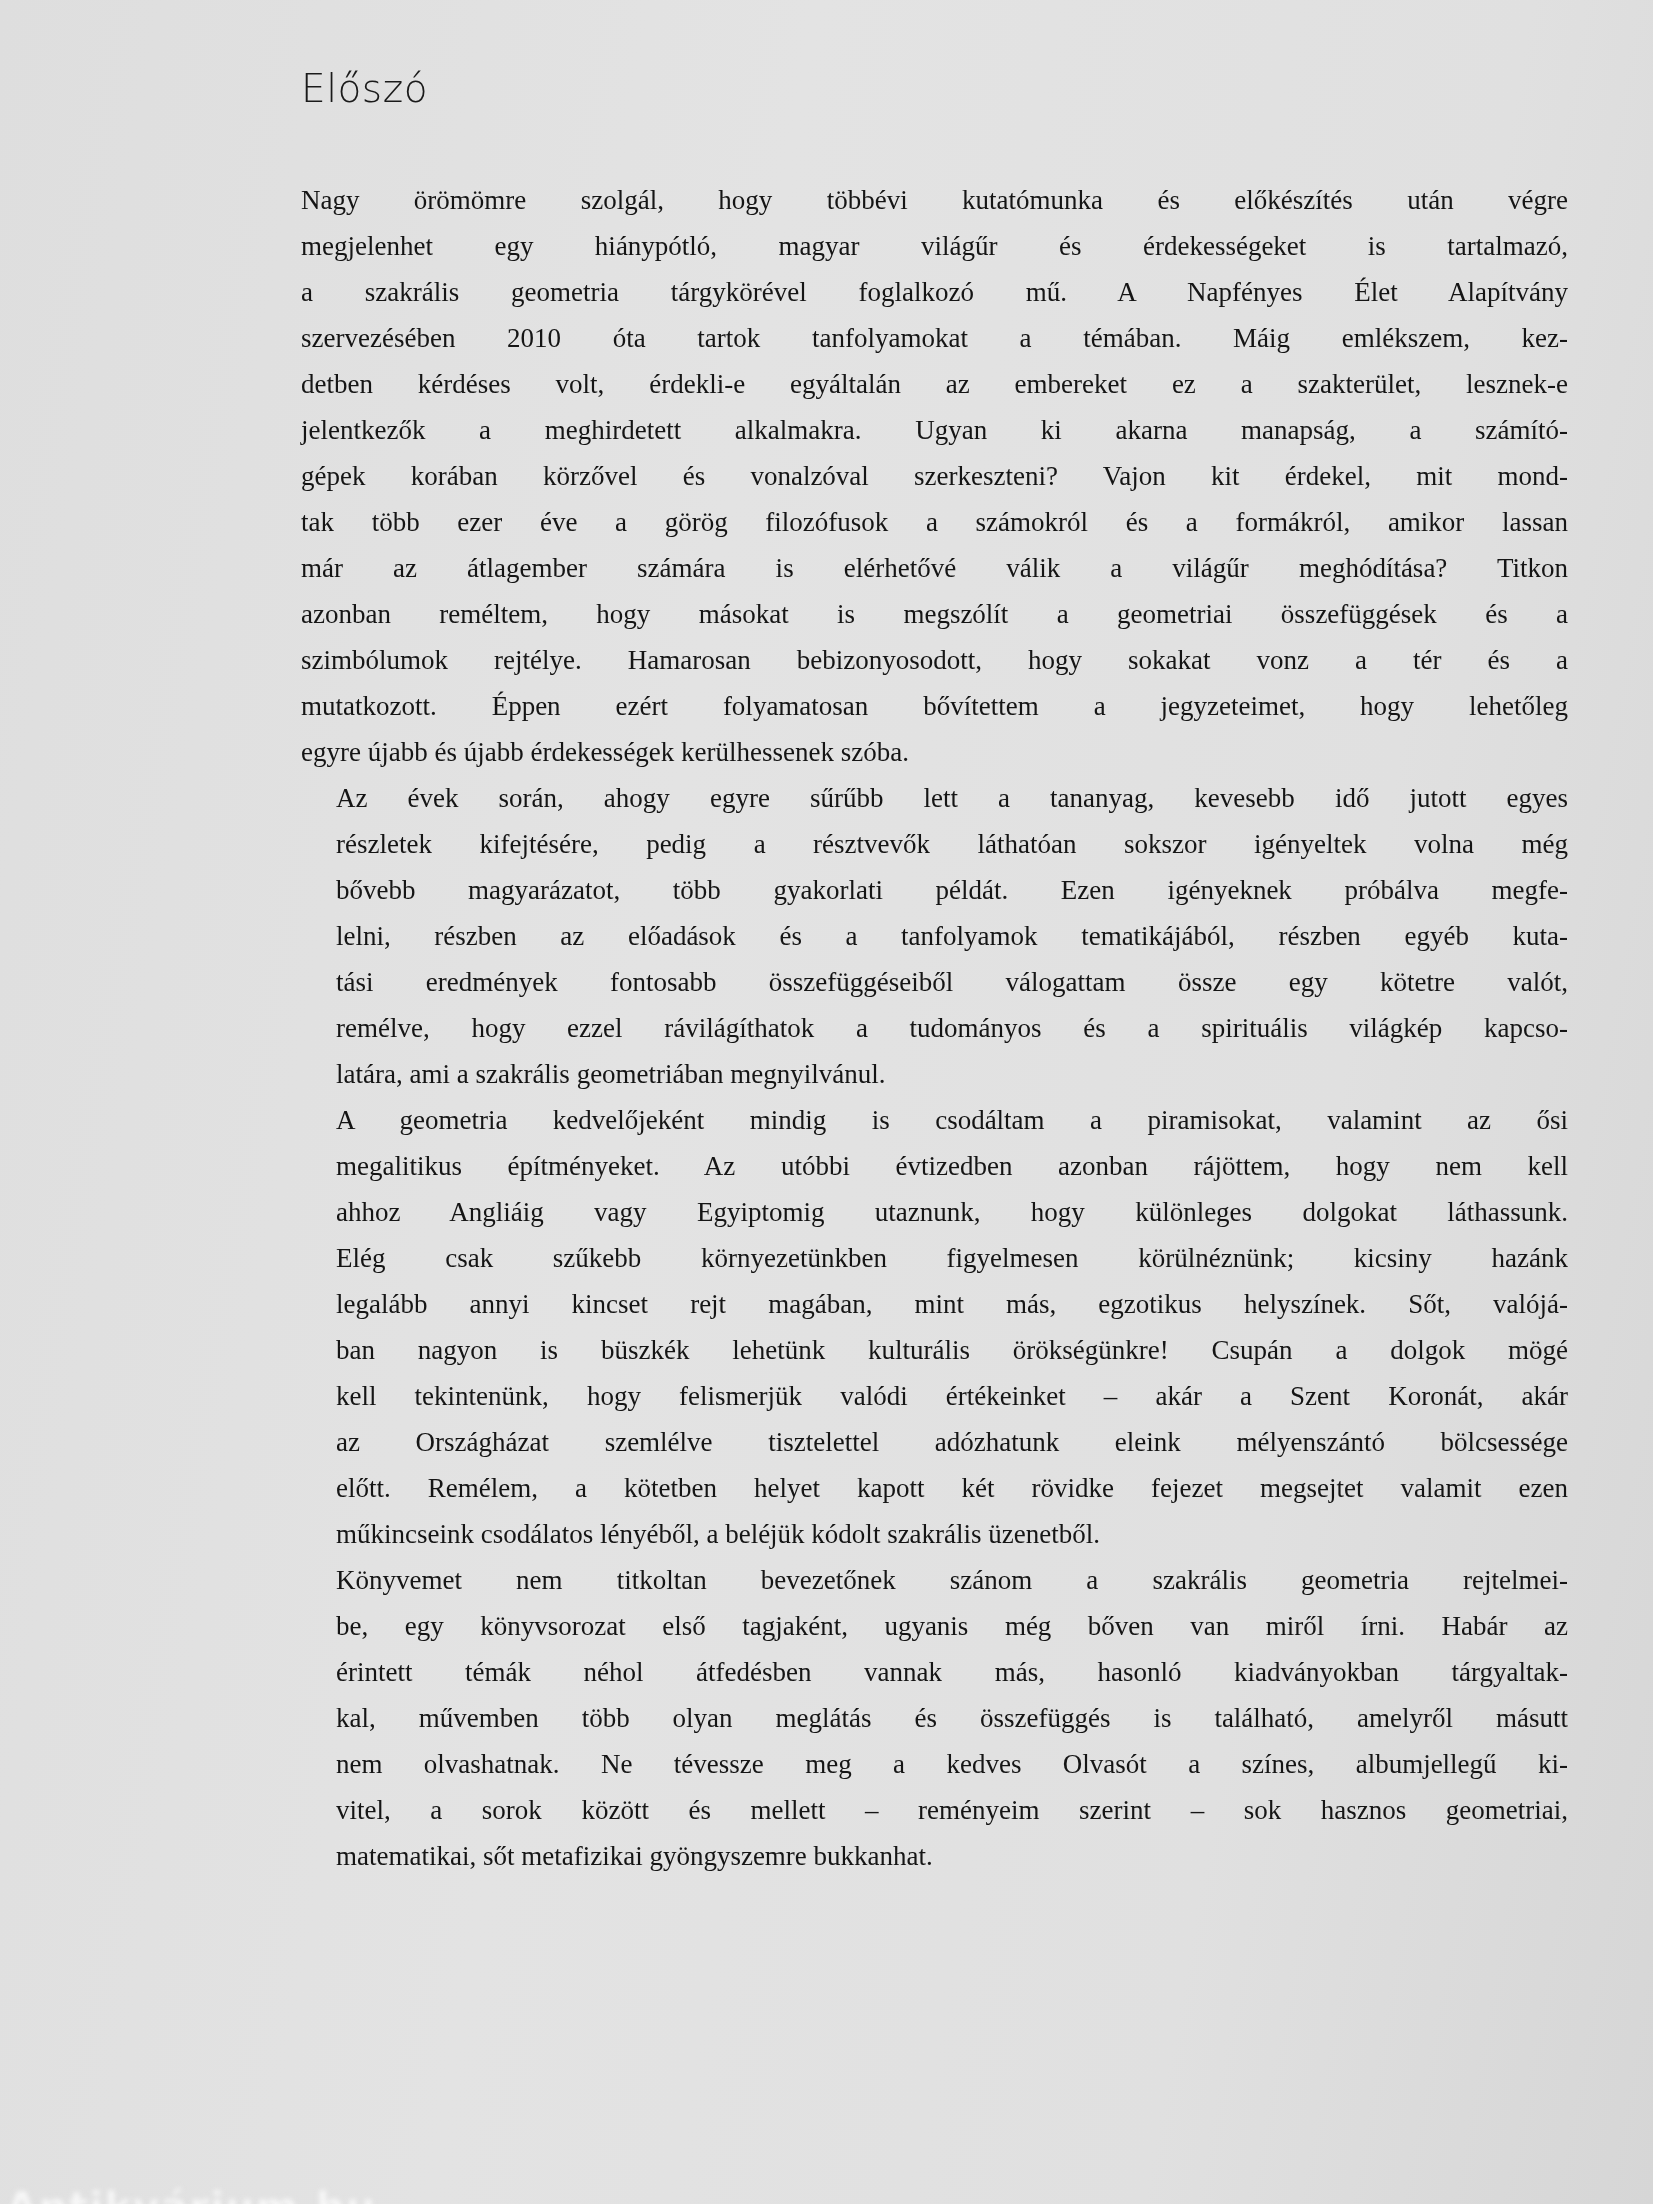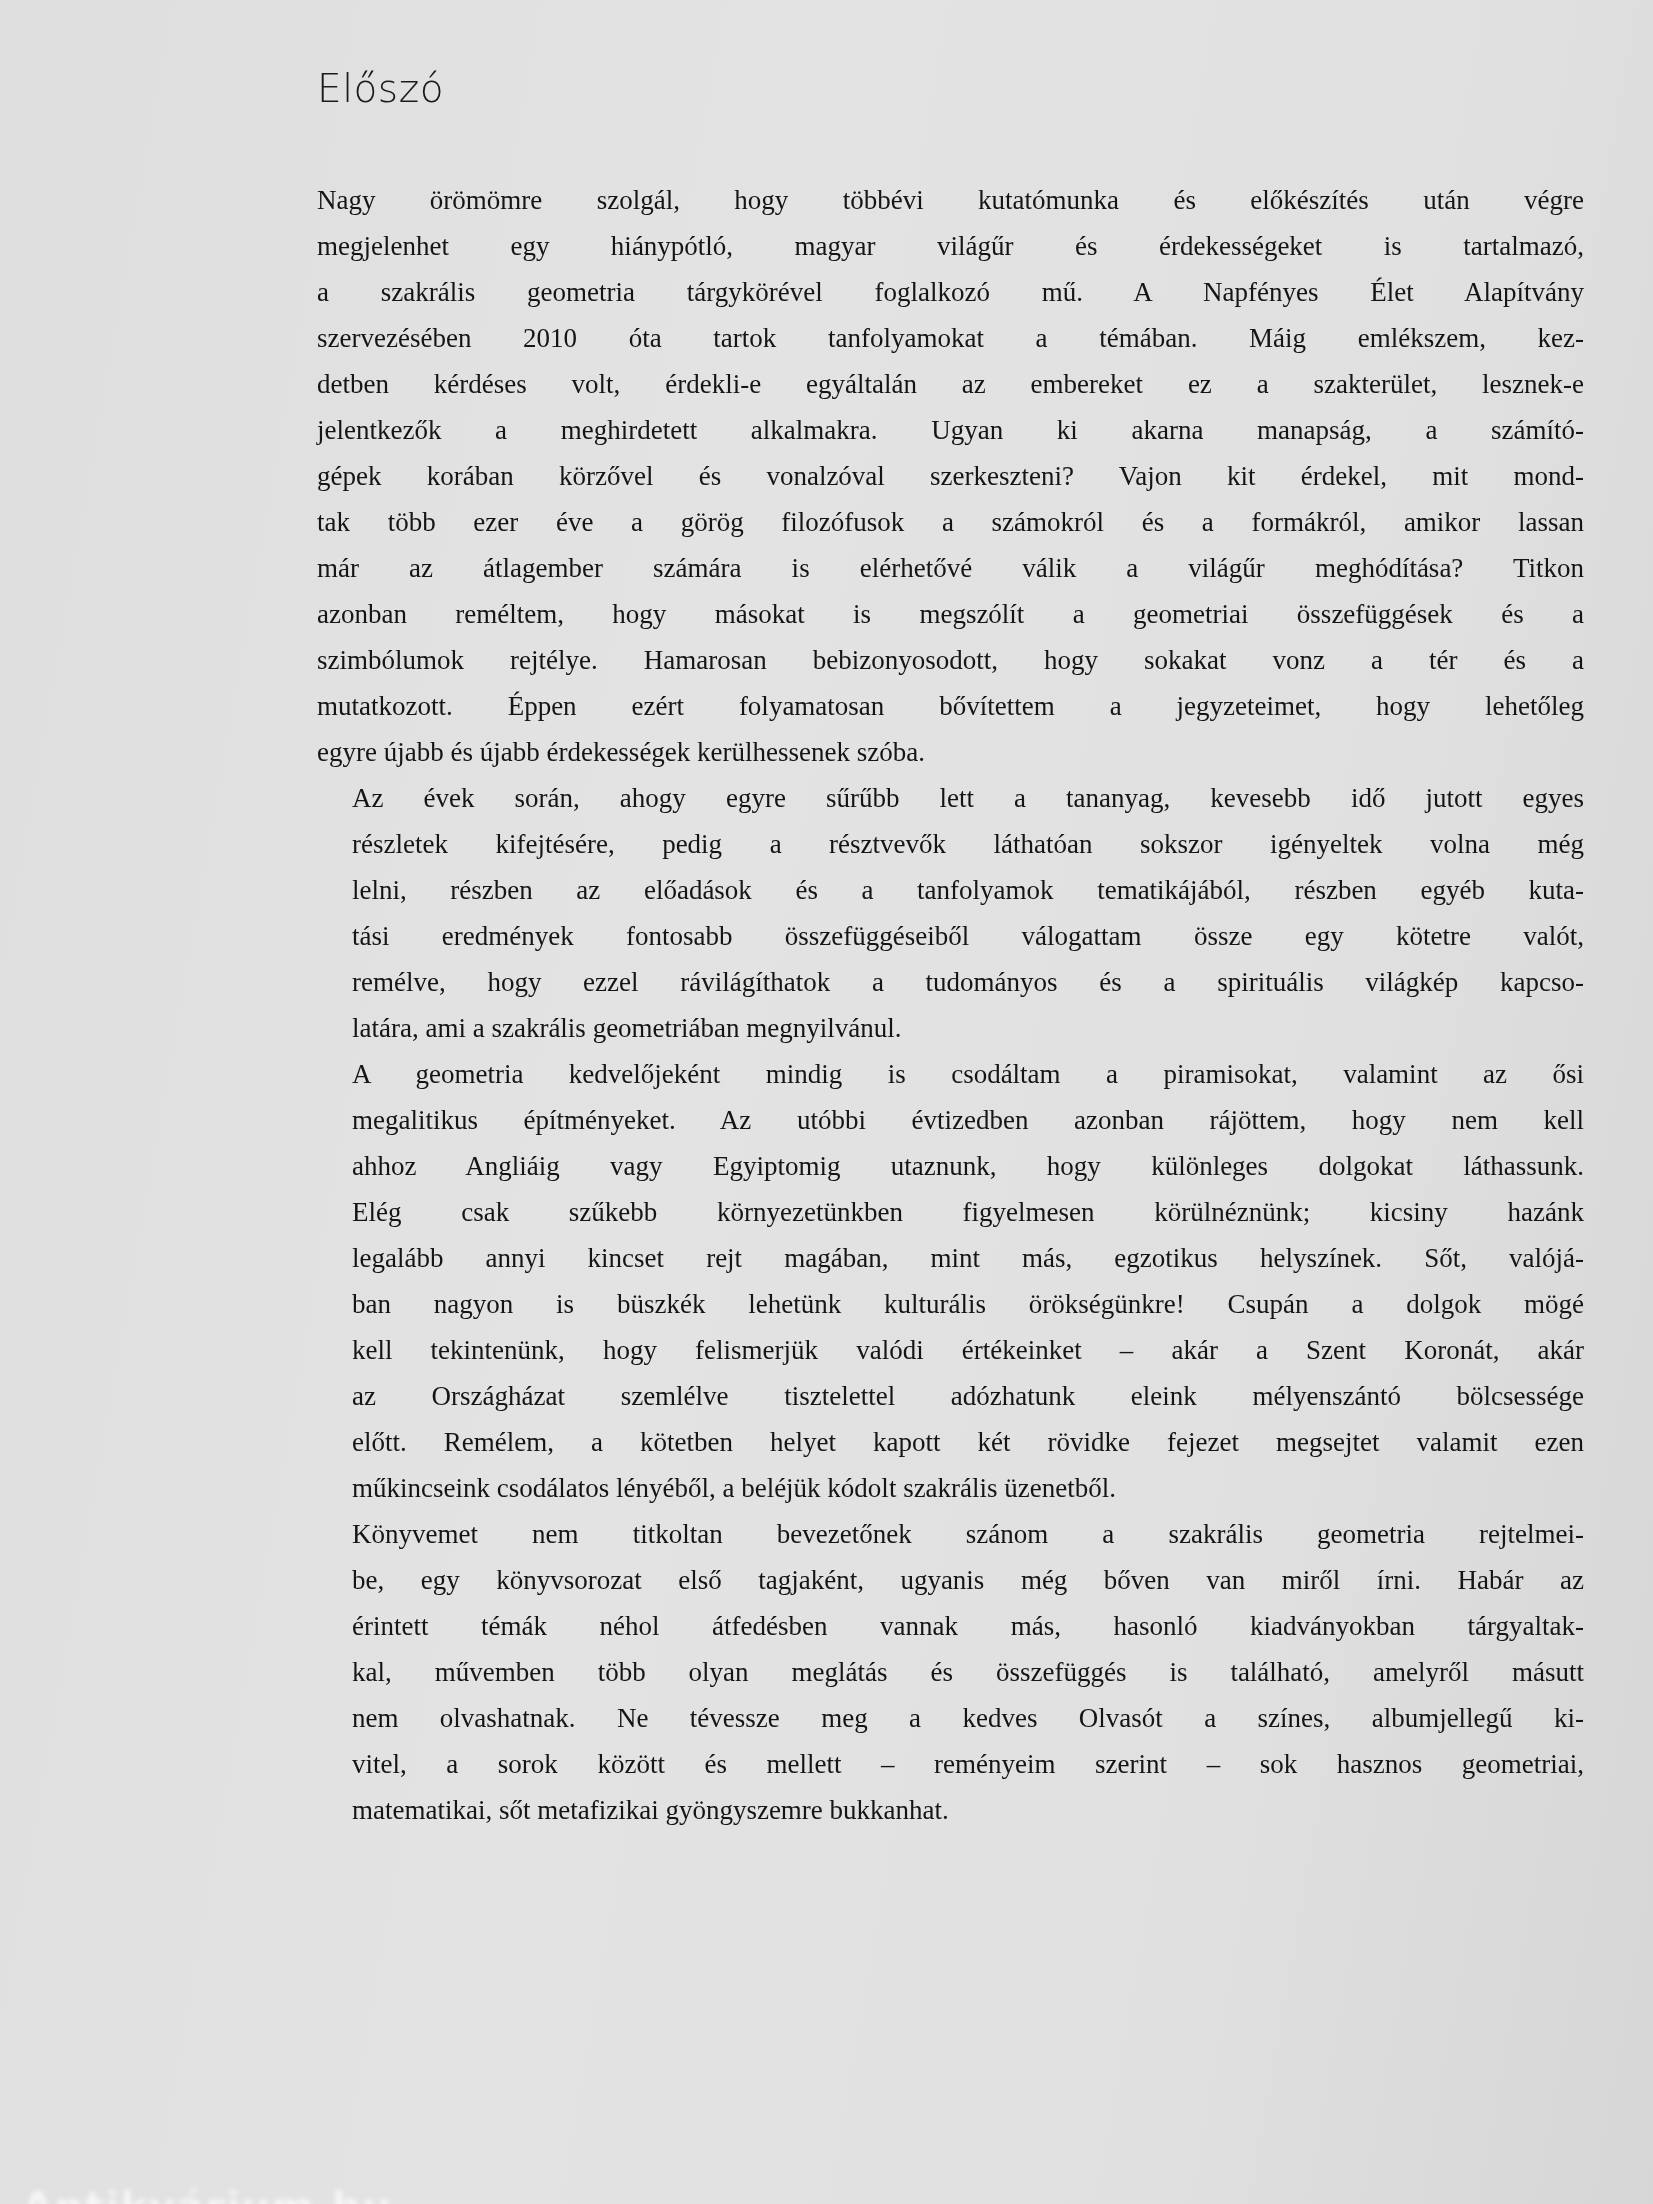--- a/index.html
+++ b/index.html
@@ -8,21 +8,21 @@
     }
     body {
       width: 1654px;
       height: 2205px;
       overflow: hidden;
       position: relative;
       background: linear-gradient(100deg, #dedede 0%, #e3e3e3 40%, #e0e0e0 75%, #d6d6d6 100%);
     }
     .page {
       position: absolute;
-      left: 16px; top: 0;
+      left: 0; top: 0;
       width: 1634px;
       height: 2205px;
     }
     .heading {
       position: absolute;
       left: 301px;
       top: 66px;
       margin: 0;
       font-family: "DejaVu Sans", sans-serif;
       font-weight: 300;
@@ -89,20 +89,21 @@
         <span class="line">tak több ezer éve a görög filozófusok a számokról és a formákról, amikor lassan</span>
         <span class="line">már az átlagember számára is elérhetővé válik a világűr meghódítása? Titkon</span>
         <span class="line">azonban reméltem, hogy másokat is megszólít a geometriai összefüggések és a</span>
         <span class="line">szimbólumok rejtélye. Hamarosan bebizonyosodott, hogy sokakat vonz a tér és a</span>
         <span class="line">mutatkozott. Éppen ezért folyamatosan bővítettem a jegyzeteimet, hogy lehetőleg</span>
         <span class="line last">egyre újabb és újabb érdekességek kerülhessenek szóba.</span>
       </p>
       <p class="indent">
         <span class="line" style="text-indent: 35px;">Az évek során, ahogy egyre sűrűbb lett a tananyag, kevesebb idő jutott egyes</span>
         <span class="line">részletek kifejtésére, pedig a résztvevők láthatóan sokszor igényeltek volna még</span>
+        <span class="line">bővebb magyarázatot, több gyakorlati példát. Ezen igényeknek próbálva megfe-</span>
         <span class="line">lelni, részben az előadások és a tanfolyamok tematikájából, részben egyéb kuta-</span>
         <span class="line">tási eredmények fontosabb összefüggéseiből válogattam össze egy kötetre valót,</span>
         <span class="line">remélve, hogy ezzel rávilágíthatok a tudományos és a spirituális világkép kapcso-</span>
         <span class="line last">latára, ami a szakrális geometriában megnyilvánul.</span>
       </p>
       <p class="indent">
         <span class="line" style="text-indent: 35px;">A geometria kedvelőjeként mindig is csodáltam a piramisokat, valamint az ősi</span>
         <span class="line">megalitikus építményeket. Az utóbbi évtizedben azonban rájöttem, hogy nem kell</span>
         <span class="line">ahhoz Angliáig vagy Egyiptomig utaznunk, hogy különleges dolgokat láthassunk.</span>
         <span class="line">Elég csak szűkebb környezetünkben figyelmesen körülnéznünk; kicsiny hazánk</span>

